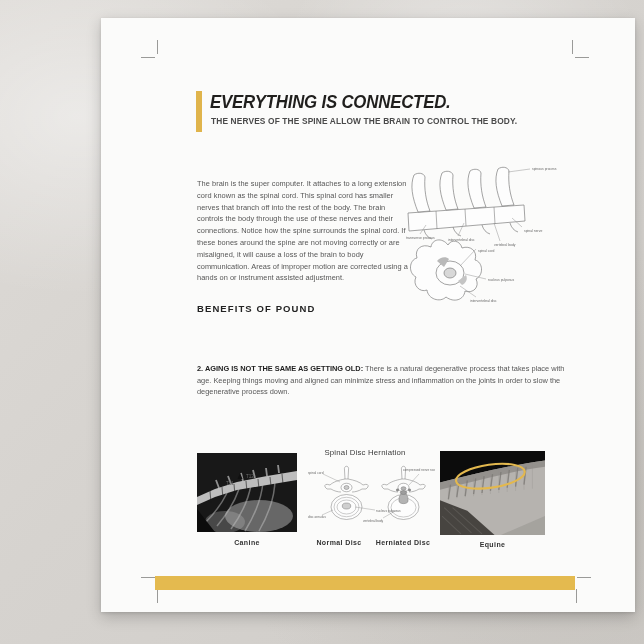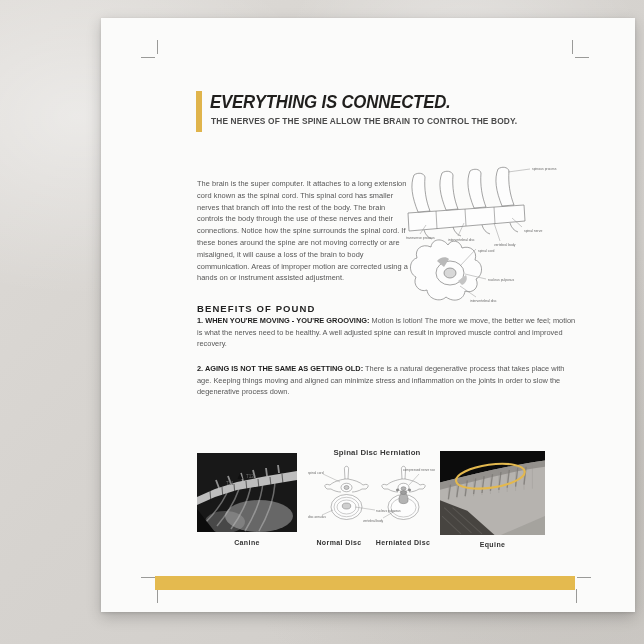--- a/index.html
+++ b/index.html
@@ -44,22 +44,22 @@
   .body-copy{
     position:absolute;font-size:7.4px;line-height:11.8px;color:#565656;letter-spacing:.05px;
   }
   .benefit{position:absolute;left:96px;width:380px;font-size:7.4px;line-height:11.6px;color:#565656}
   .benefit b{color:#1d1d1d}
   .fig-caption{
     position:absolute;font-size:7px;font-weight:bold;color:#333;letter-spacing:.4px;
     text-align:center;white-space:nowrap;
   }
   .herniation-title{
-    position:absolute;left:212px;top:430px;width:128px;text-align:center;
-    font-size:7.8px;font-weight:bold;color:#3a3a3a;letter-spacing:.2px;white-space:nowrap;
+    position:absolute;left:200px;top:430px;width:128px;text-align:center;
+    font-size:7.8px;font-weight:normal;color:#3a3a3a;letter-spacing:.2px;white-space:nowrap;
   }
   .gold-bar{position:absolute;left:54px;top:558px;width:420px;height:14px;background:#e4ba4f}
   svg text{font-family:"Liberation Sans",sans-serif;fill:#6b6b6b}
 </style>
 </head>
 <body>
 
 <div class="stage">
   <div class="page">
 
@@ -117,21 +117,20 @@
         <text x="120" y="69">spinal nerve</text>
         <text x="90" y="83">vertebral body</text>
         <text x="74" y="89">spinal cord</text>
         <text x="84" y="118">nucleus pulposus</text>
         <text x="66" y="139">intervertebral disc</text>
       </g>
     </svg>
 
     <div class="h-section" style="left:96px;top:285px">BENEFITS OF POUND</div>
 
-    <p class="benefit" style="top:297px;margin:0"><b>1. WHEN YOU'RE MOVING - YOU'RE GROOVING:</b><span> Motion is lotion! The more we move, the better we feel; motion is what the nerves need to be healthy. A well adjusted spine can result in improved muscle control and improved recovery.</span></p>
     <p class="benefit" style="top:345px;margin:0"><b>2. AGING IS NOT THE SAME AS GETTING OLD:</b><span> There is a natural degenerative process that takes place with age. Keeping things moving and aligned can minimize stress and inflammation on the joints in order to slow the degenerative process down.</span></p>
 
     <svg class="abs" style="left:96px;top:435px" width="100" height="79" viewBox="0 0 100 79">
       <rect width="100" height="79" fill="#181818"></rect>
       <polygon points="0,44 18,36 40,29 70,23 100,18 100,27 70,32 40,37 18,44 0,52" fill="#d4d4d4" opacity=".88"></polygon>
       <g stroke="#181818" stroke-width="1.1" opacity=".55">
         <path d="M13,38 L14,50 M25,34 L26,46 M37,31 L38,42 M49,28 L50,39 M61,26 L62,36 M73,24 L74,33 M85,21 L86,31"></path>
       </g>
       <g stroke="#cfcfcf" stroke-width="1.8" opacity=".65">
         <path d="M22,35 L19,27 M34,31 L31,23 M46,28 L44,20 M58,25 L56,17 M70,23 L69,15 M82,20 L81,12"></path>

